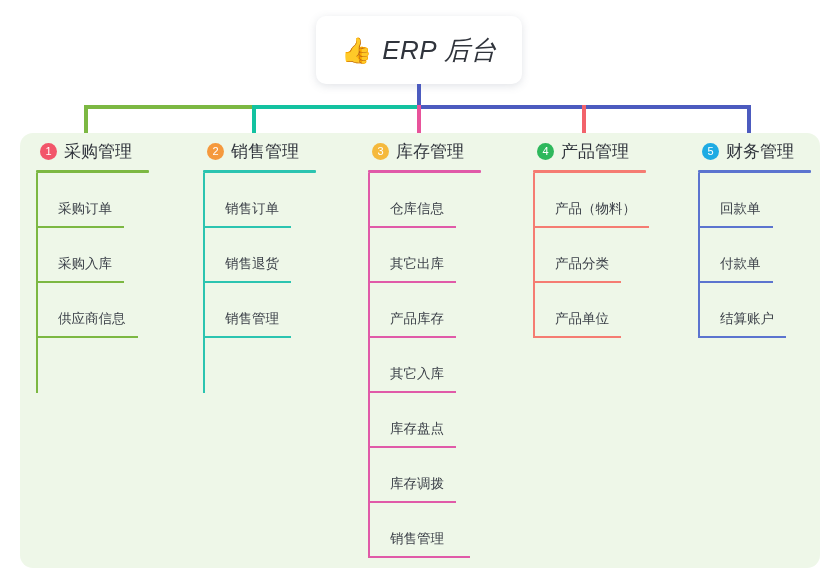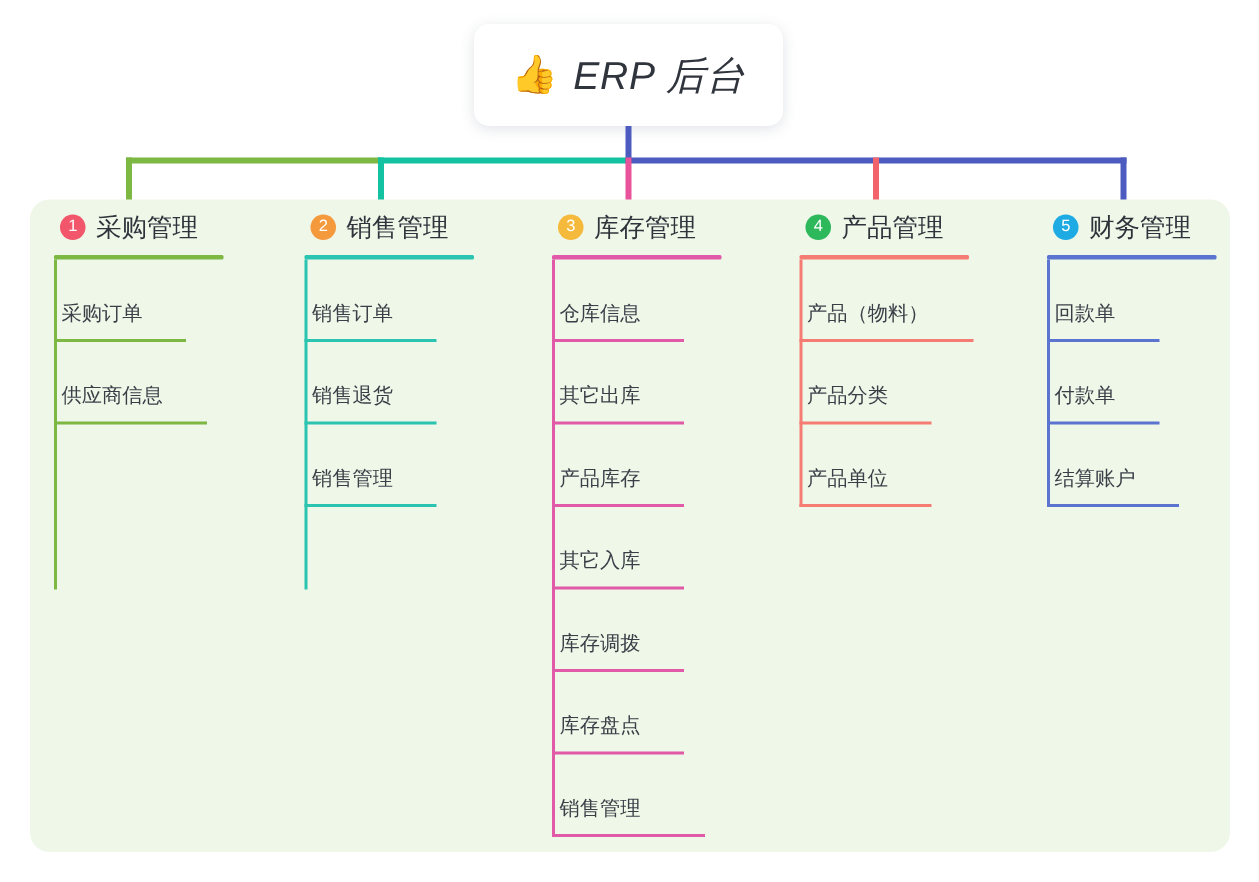--- a/index.html
+++ b/index.html
@@ -142,21 +142,21 @@
     top: 0;
     width: 2px;
   }
   .item {
     position: relative;
     height: 55px;
     box-sizing: border-box;
   }
   .item-label {
     position: absolute;
-    left: 5px;
+    left: 22px;
     bottom: 10px;
     font-size: 13.5px;
     color: #3a3f47;
     white-space: nowrap;
   }
   .item-rule {
     position: absolute;
     left: 0;
     bottom: 0;
     height: 2px;
@@ -191,20 +191,24 @@
           <span class="col-title">采购管理</span>
         </div>
         <div class="head-rule" style="width: 113px; background: rgb(124, 184, 66);"></div>
         <div class="items">
           <div class="spine" style="background: rgb(124, 184, 66); height: 220px;"></div>
           <div class="item">
             <span class="item-label">采购订单</span>
             <div class="item-rule" style="width: 88px; background: rgb(124, 184, 66);"></div>
           </div>
           <div class="item">
+            <span class="item-label">采购入库</span>
+            <div class="item-rule" style="width: 88px; background: rgb(124, 184, 66);"></div>
+          </div>
+          <div class="item">
             <span class="item-label">供应商信息</span>
             <div class="item-rule" style="width: 102px; background: rgb(124, 184, 66);"></div>
           </div>
         </div>
       </div>
       <div class="column col-1">
         <div class="col-head">
           <span class="badge" style="background: rgb(245, 153, 61);">2</span>
           <span class="col-title">销售管理</span>
         </div>
@@ -243,25 +247,25 @@
           </div>
           <div class="item">
             <span class="item-label">产品库存</span>
             <div class="item-rule" style="width: 88px; background: rgb(224, 90, 168);"></div>
           </div>
           <div class="item">
             <span class="item-label">其它入库</span>
             <div class="item-rule" style="width: 88px; background: rgb(224, 90, 168);"></div>
           </div>
           <div class="item">
+            <span class="item-label">库存盘点</span>
+            <div class="item-rule" style="width: 88px; background: rgb(224, 90, 168);"></div>
+          </div>
+          <div class="item">
             <span class="item-label">库存调拨</span>
-            <div class="item-rule" style="width: 88px; background: rgb(224, 90, 168);"></div>
-          </div>
-          <div class="item">
-            <span class="item-label">库存盘点</span>
             <div class="item-rule" style="width: 88px; background: rgb(224, 90, 168);"></div>
           </div>
           <div class="item">
             <span class="item-label">销售管理</span>
             <div class="item-rule" style="width: 102px; background: rgb(224, 90, 168);"></div>
           </div>
         </div>
       </div>
       <div class="column col-3">
         <div class="col-head">

